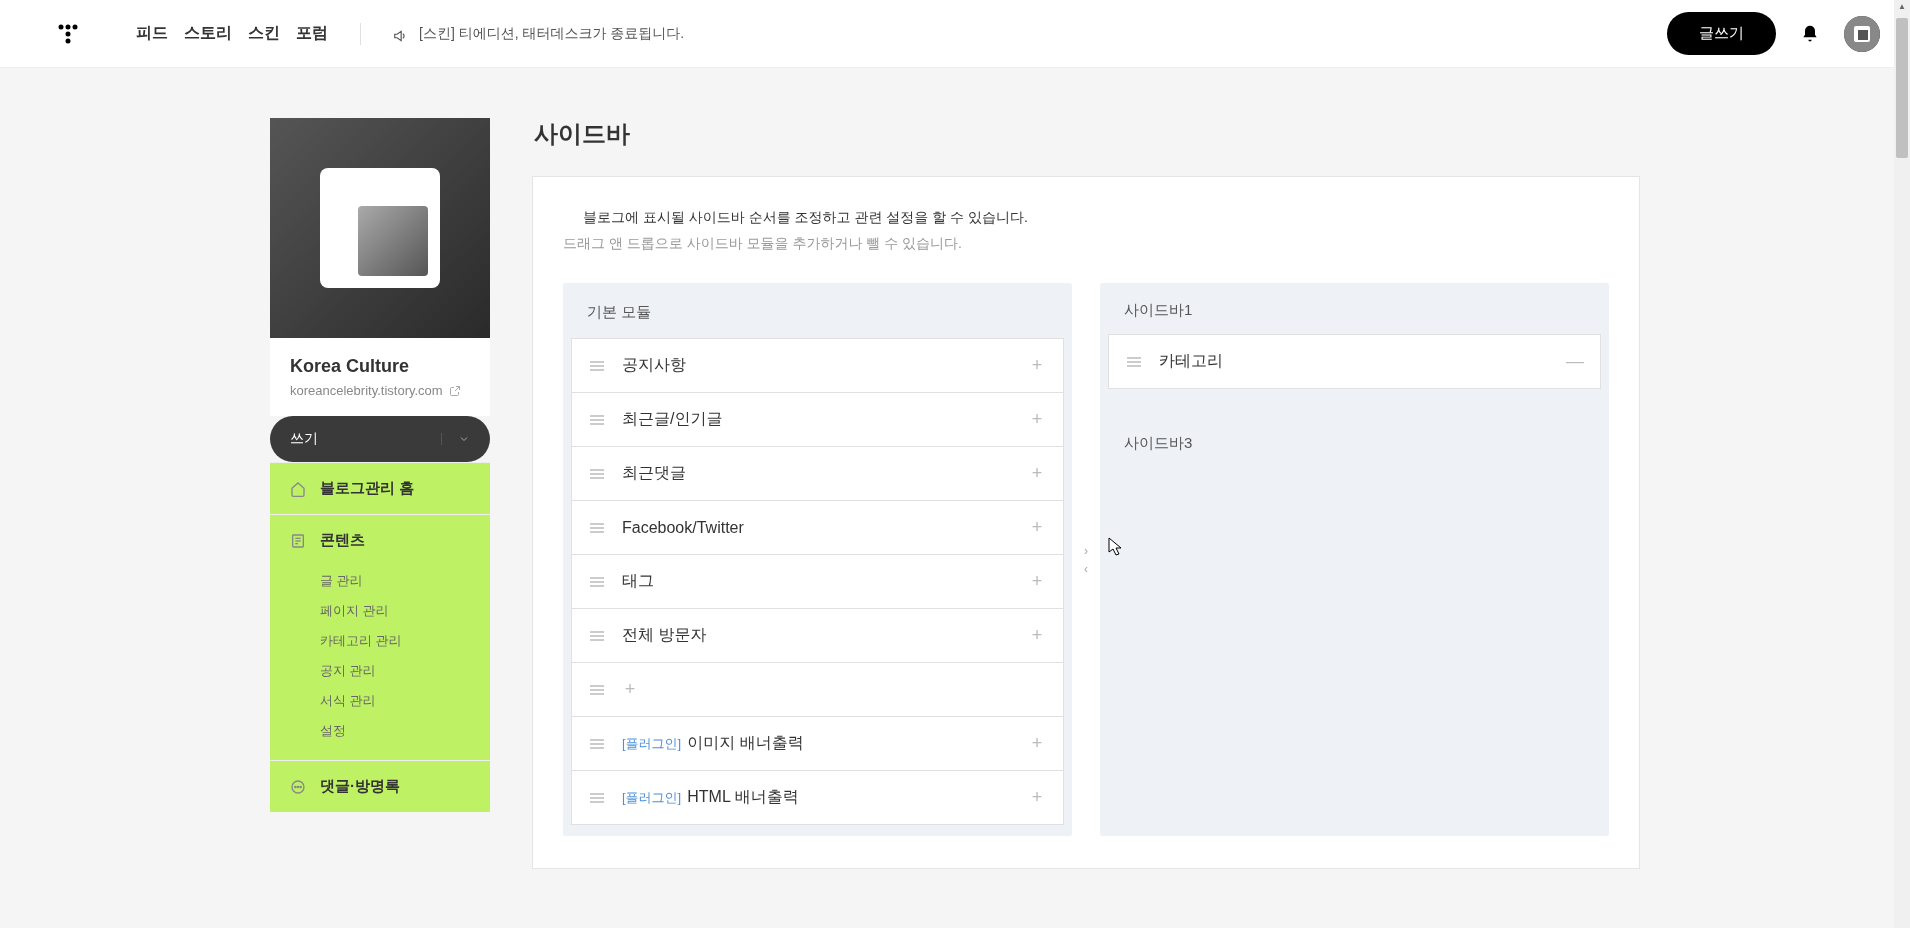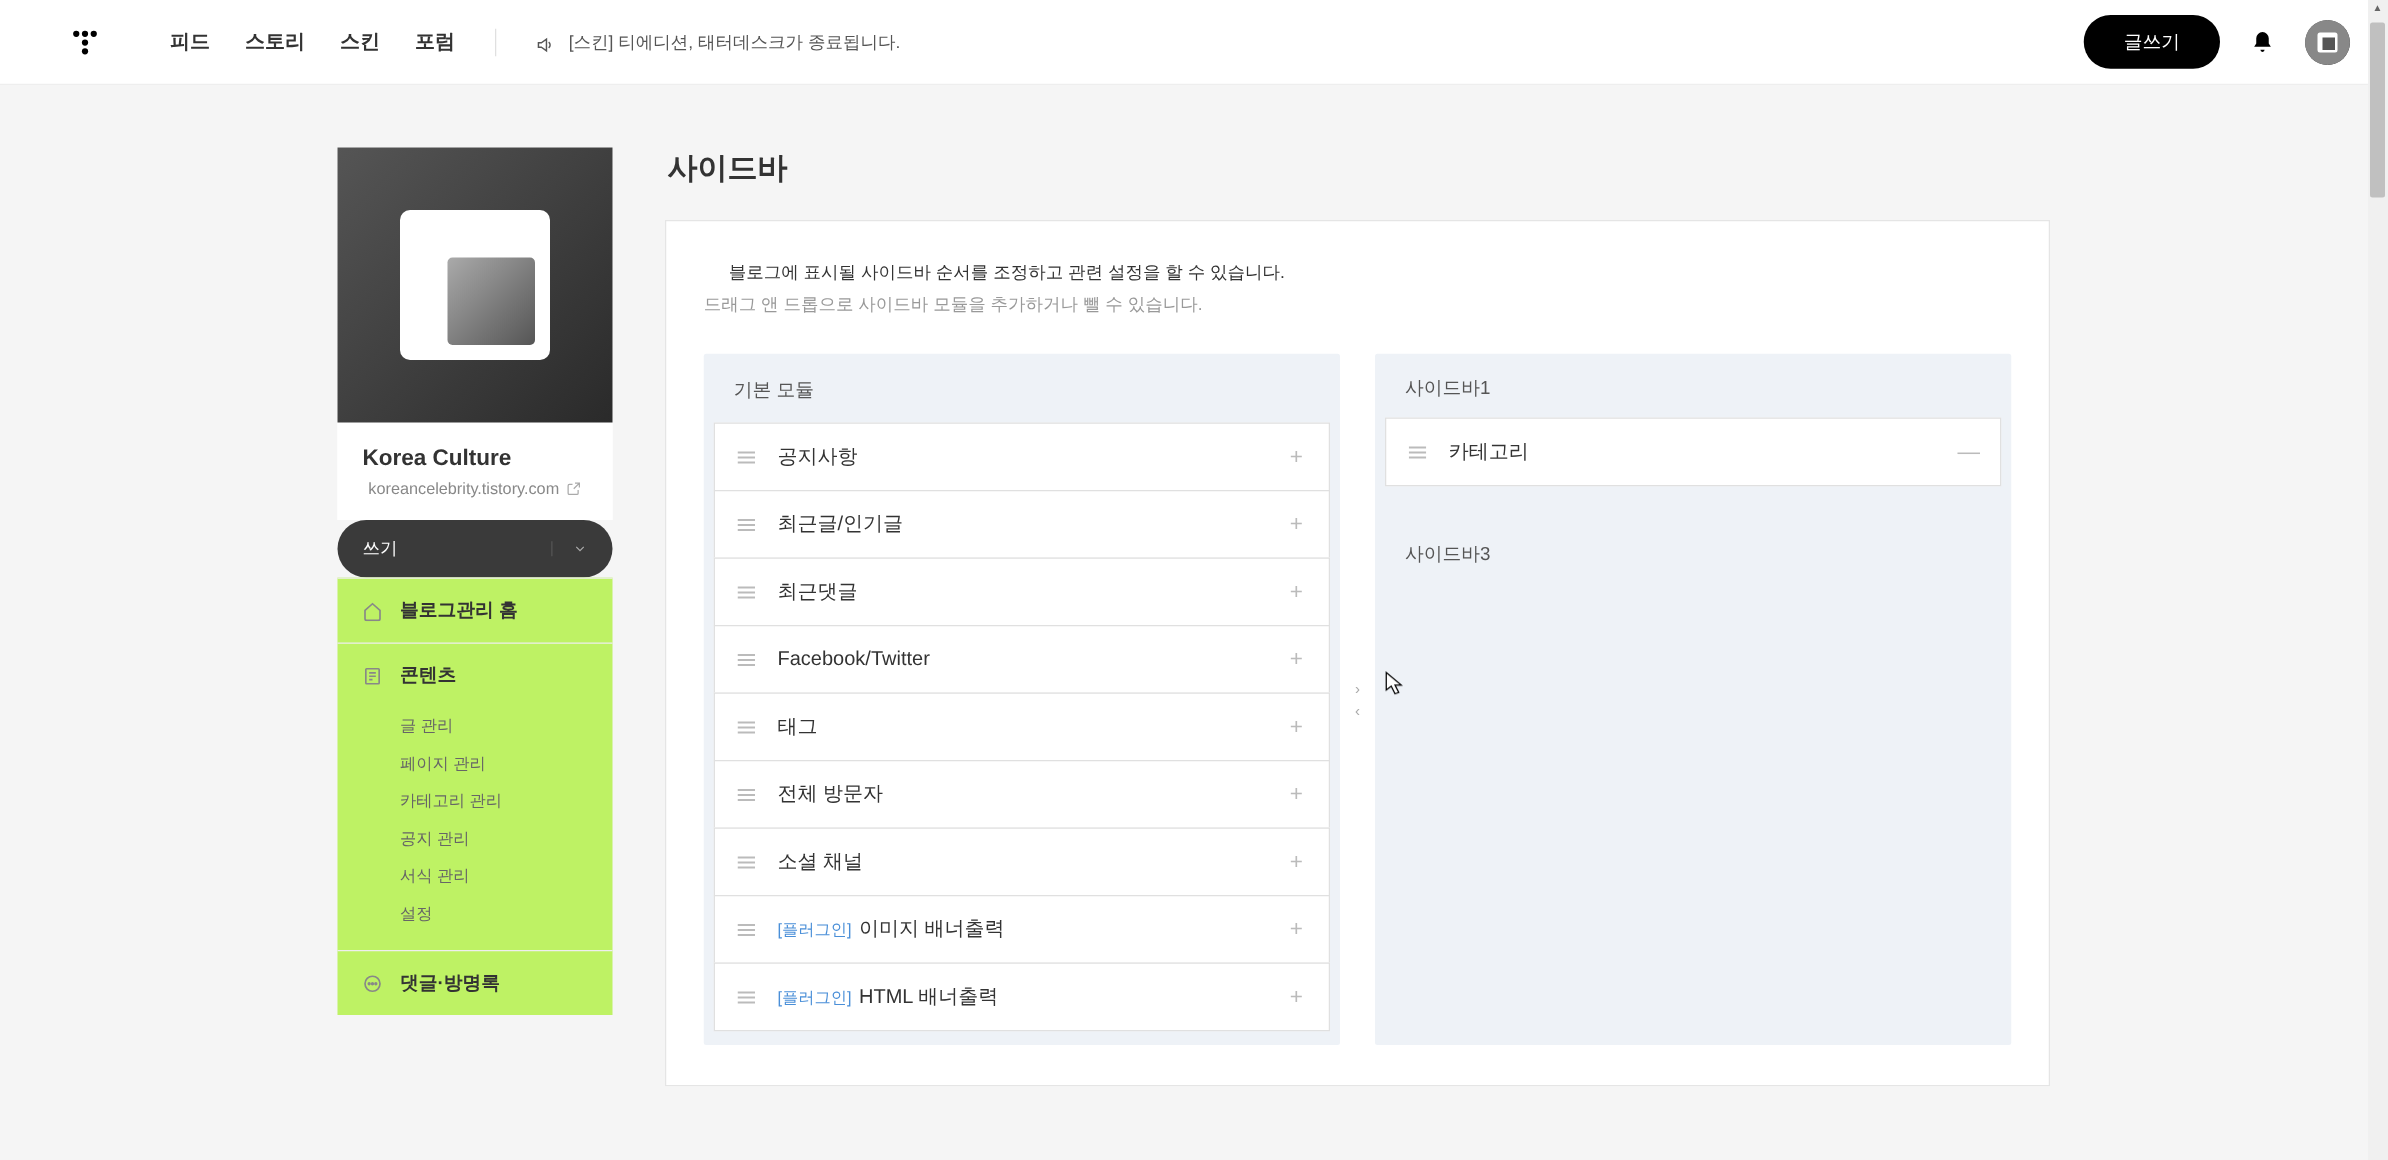--- a/index.html
+++ b/index.html
@@ -1,41 +1,41 @@
 <!DOCTYPE html>
 <html><head>
 <meta charset="utf-8">
 <style>
 * { margin: 0; padding: 0; box-sizing: border-box; }
 body { font-family: -apple-system, BlinkMacSystemFont, "Segoe UI", sans-serif; background: #f5f5f5; color: #333; }
 
 
 .header { background: #fff; height: 68px; display: flex; align-items: center; padding: 0 30px 0 56px; border-bottom: 1px solid #eee; }
 .logo { width: 24px; height: 24px; margin-right: 56px; }
-.nav { display: flex; gap: 28px; align-items: flex-end; }
+.nav { display: flex; gap: 16px; align-items: flex-end; }
 .nav-item { font-size: 16px; font-weight: 600; color: #333; cursor: pointer; }
 .divider-v { width: 1px; height: 22px; background: #e0e0e0; margin: 0 32px; }
 .announce { display: flex; align-items: flex-end; gap: 12px; font-size: 14px; color: #555; }
 .header-right { margin-left: auto; display: flex; align-items: center; gap: 24px; }
 .write-btn { background: #000; color: #fff; border: none; border-radius: 28px; padding: 12px 32px; font-size: 15px; font-weight: 500; cursor: pointer; }
 .bell { width: 20px; height: 20px; cursor: pointer; }
 .avatar-top { width: 36px; height: 36px; border-radius: 50%; background: linear-gradient(135deg, #666 0%, #333 100%); display: flex; align-items: center; justify-content: center; cursor: pointer; overflow: hidden; }
 
 
 .container { display: flex; max-width: 1370px; margin: 0 auto; padding-top: 50px; gap: 42px; }
 
 
 .sidebar-left { width: 220px; flex-shrink: 0; }
 .profile-card { background: #fff; }
 .profile-img { width: 220px; height: 220px; background: linear-gradient(135deg, #555 0%, #2a2a2a 100%); display: flex; align-items: center; justify-content: center; position: relative; }
 .profile-img-inner { width: 120px; height: 120px; background: #fff; border-radius: 8px; position: relative; }
 .profile-img-inner::after { content: ""; position: absolute; right: 12px; bottom: 12px; width: 70px; height: 70px; background: linear-gradient(135deg, #aaa, #555); border-radius: 4px; }
 .profile-info { padding: 18px 20px; background: #fff; }
 .profile-name { font-size: 18px; font-weight: 600; margin-bottom: 6px; }
-.profile-url { font-size: 13px; color: #888; display: flex; align-items: center; gap: 6px; justify-content: center; }
+.profile-url { font-size: 13px; color: #888; display: flex; align-items: center; gap: 6px; }
 .write-bar { background: #3a3a3a; color: #fff; display: flex; align-items: center; padding: 14px 20px; font-size: 14px; margin-top: 0; cursor: pointer; border-radius: 23px; }
 .write-bar-arrow { margin-left: auto; border-left: 1px solid #555; padding-left: 16px; }
 
 .menu { background: #bef264; }
 .menu-section { border-top: 1px solid #eee; }
 .menu-header { display: flex; align-items: center; gap: 14px; padding: 16px 20px; font-size: 15px; font-weight: 600; cursor: pointer; }
 .menu-sub { padding: 0 20px 14px 50px; }
 .menu-sub-item { font-size: 13px; color: #666; padding: 6px 0; cursor: pointer; }
 
 
@@ -262,21 +262,20 @@
                 <span class="action-icon">+</span>
               </div>
               <div class="module-item">
                 <span class="drag-icon">
                   <svg width="14" height="12" viewBox="0 0 14 12" fill="none" stroke="#bbb" stroke-width="1.5">
                     <line x1="0" y1="2" x2="14" y2="2"></line>
                     <line x1="0" y1="6" x2="14" y2="6"></line>
                     <line x1="0" y1="10" x2="14" y2="10"></line>
                   </svg>
                 </span>
-                <span class="module-label">소셜 채널</span>
                 <span class="action-icon">+</span>
               </div>
               <div class="module-item">
                 <span class="drag-icon">
                   <svg width="14" height="12" viewBox="0 0 14 12" fill="none" stroke="#bbb" stroke-width="1.5">
                     <line x1="0" y1="2" x2="14" y2="2"></line>
                     <line x1="0" y1="6" x2="14" y2="6"></line>
                     <line x1="0" y1="10" x2="14" y2="10"></line>
                   </svg>
                 </span>

